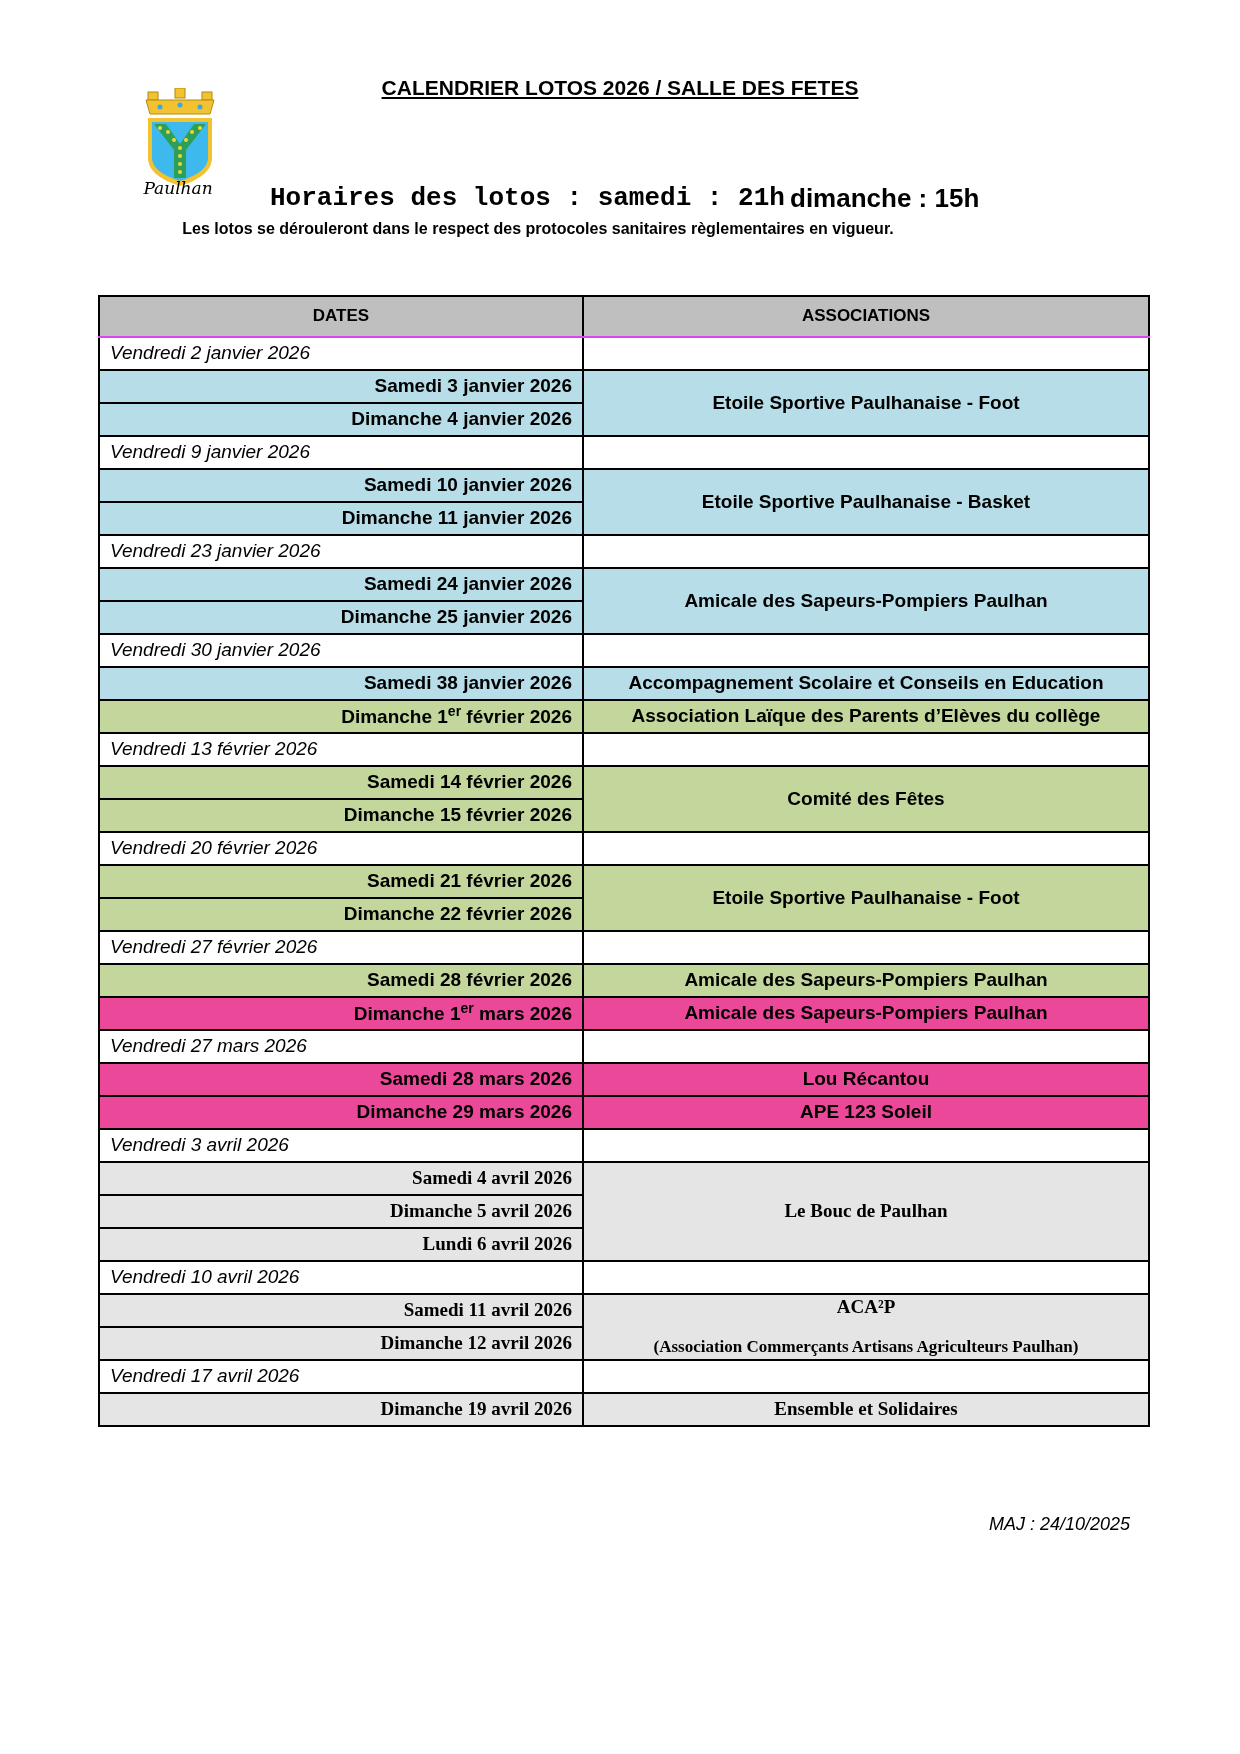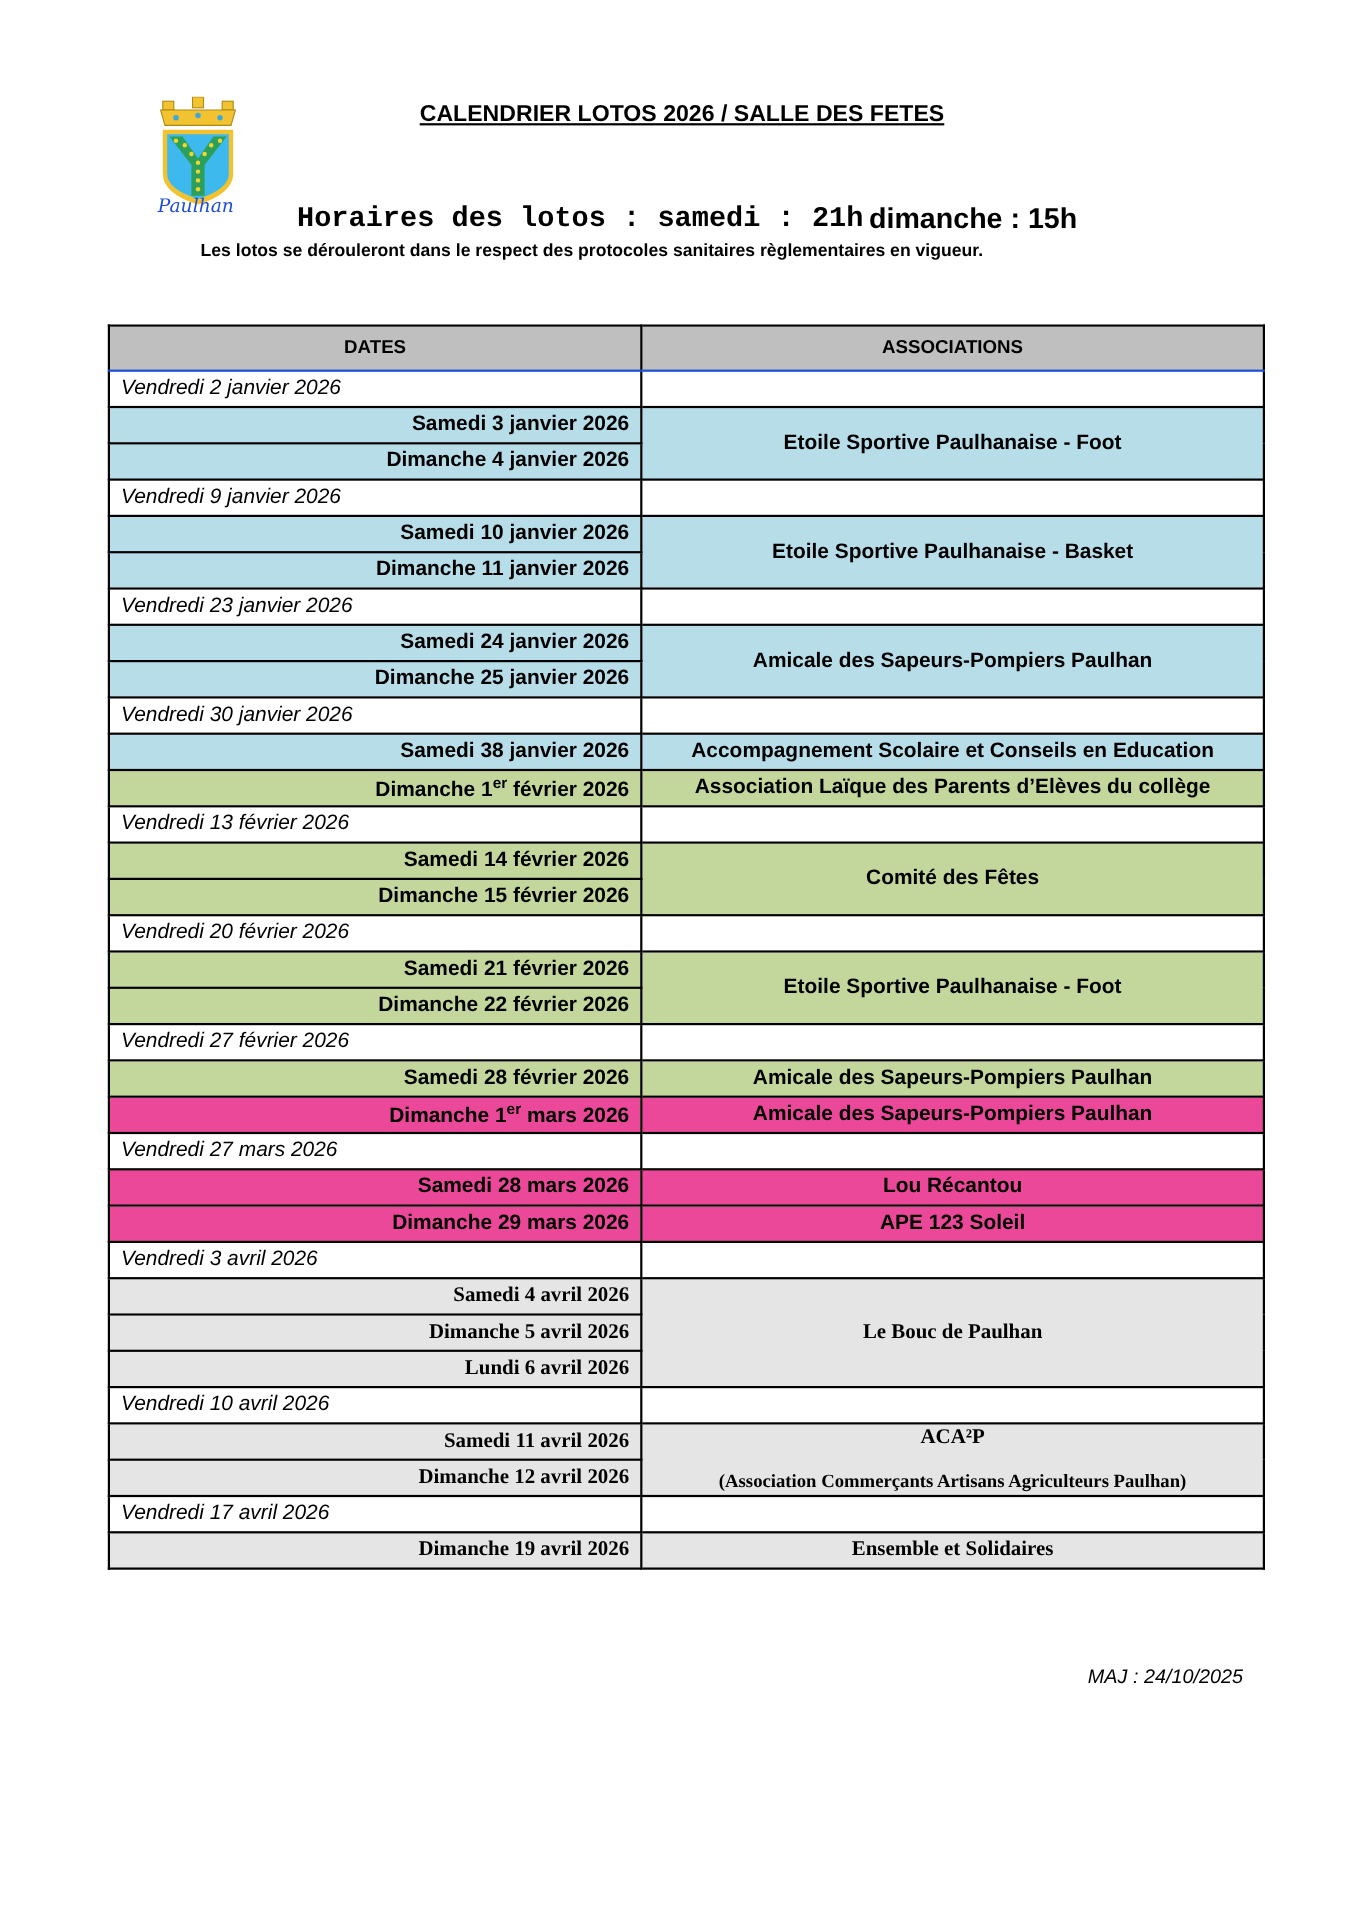--- a/index.html
+++ b/index.html
@@ -1,26 +1,26 @@
 <!DOCTYPE html>
 <html><head>
 <meta charset="utf-8">
 <style>
   html, body { margin: 0; padding: 0; background: #ffffff; }
   body { width: 1240px; height: 1754px; position: relative; font-family: "Liberation Sans", sans-serif; color: #000; overflow: hidden; }
   .logo { position: absolute; left: 140px; top: 88px; width: 80px; height: 120px; }
-  .logo-caption { position: absolute; left: 133px; top: 178px; width: 90px; font-family: "DejaVu Serif", serif; font-style: italic; font-size: 17px; color: #1d4ed8; text-align: center; }
-  .title { position: absolute; left: 0; top: 92px; width: 1240px; text-align: center; font-weight: bold; font-size: 21px; text-decoration: underline; }
+  .logo-caption { position: absolute; left: 133px; top: 178px; width: 90px; font-family: "DejaVu Serif", serif; font-style: italic; font-size: 17px; color: #000000; text-align: center; }
+  .title { position: absolute; left: 0; top: 76px; width: 1240px; text-align: center; font-weight: bold; font-size: 21px; text-decoration: underline; }
   .hours { position: absolute; top: 183px; font-weight: bold; font-size: 26px; }
   .hours-sat { left: 270px; font-family: Liberation Mono, monospace; }
   .hours-sun { left: 790px; }
   .notice { position: absolute; left: 0; top: 220px; width: 1076px; text-align: center; font-weight: bold; font-size: 16px; }
   table.cal { position: absolute; left: 98px; top: 295px; width: 1052px; border-collapse: collapse; border: 2px solid #000; table-layout: fixed; }
   table.cal th, table.cal td { border: 2px solid #000; height: 31px; padding: 0 10px; font-size: 19px; line-height: 1.1; overflow: hidden; white-space: nowrap; }
-  table.cal th { background: #bfbfbf; height: 39px; font-weight: bold; text-align: center; font-size: 17px; border-bottom: 2px solid #1d4ed8; }
+  table.cal th { background: #bfbfbf; height: 39px; font-weight: bold; text-align: center; font-size: 17px; border-bottom: 2px solid #d946ef; }
   table.cal th.col-dates { width: 462px; }
   td.date-fri { font-style: italic; text-align: left; background: #fff; }
   td.date-event { font-weight: bold; text-align: right; }
   td.assoc { font-weight: bold; text-align: center; }
   td.empty { background: #fff; }
   .c-blue { background: #b7dde8; }
   .c-green { background: #c3d69b; }
   .c-purple { background: #ec4899; }
   .c-orange { background: #e5e5e5; font-family: Liberation Serif, serif; }
   .assoc-sub { display: block; font-size: 17px; margin-top: 20px; }

